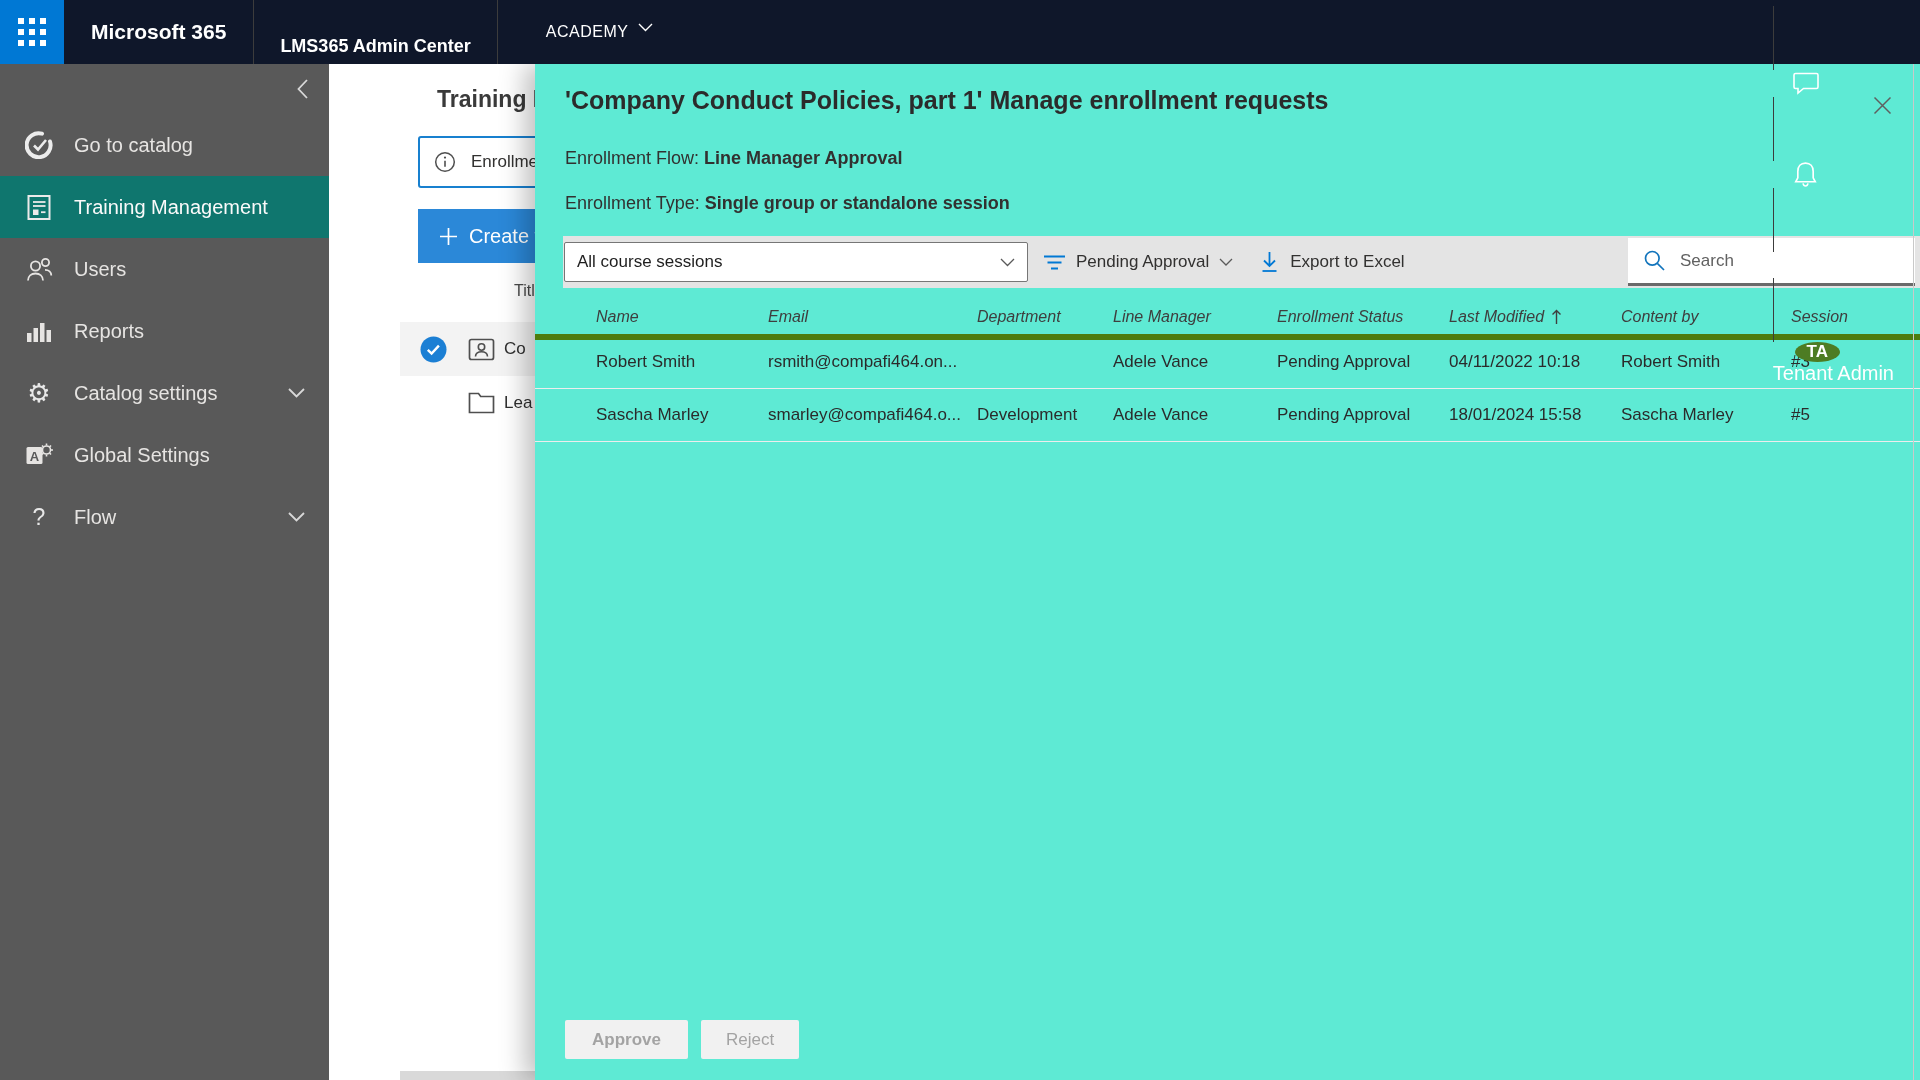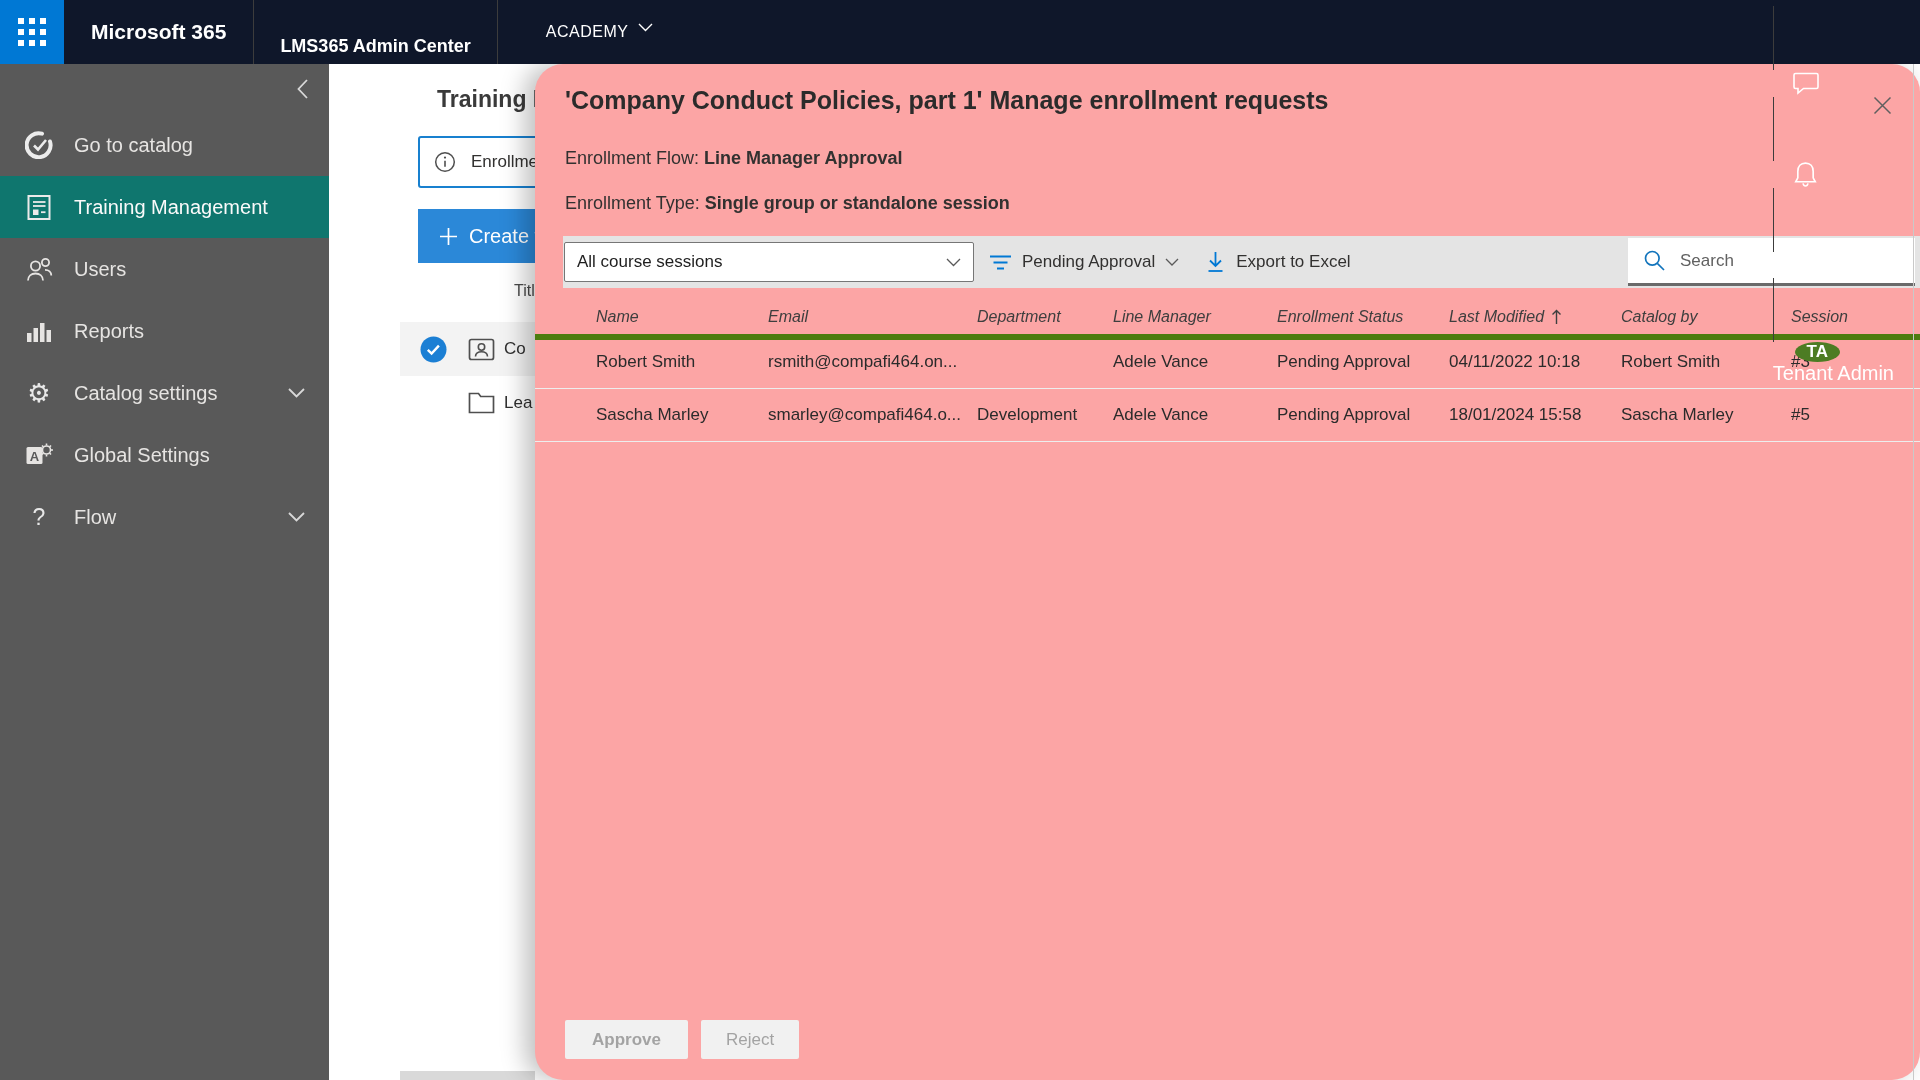--- a/index.html
+++ b/index.html
@@ -45,31 +45,31 @@
   .bg-colhead{position:absolute;left:114px;top:218px;font-size:16px;color:#4a4a4a;white-space:nowrap;}
   .bg-row{position:absolute;left:0;width:100%;height:54px;display:flex;align-items:center;font-size:17px;color:#2f2f2f;cursor:pointer;}
   .bg-row1{top:258px;background:#f3f3f3;}
   .bg-row2{top:312px;}
   .bg-check{position:absolute;left:20px;}
   .bg-rowic{position:absolute;left:68px;}
   .bg-rowlabel{position:absolute;left:104px;white-space:nowrap;}
   .bg-hscroll{position:absolute;left:0;bottom:0;width:135px;height:9px;background:#d9d9d9;}
 
   
-  .panel{position:absolute;left:535px;top:64px;right:0;bottom:0;background:#fca5a5;z-index:30;
-         box-shadow:-10px 0 24px rgba(0,0,0,.25);border-radius:28px;}
+  .panel{position:absolute;left:535px;top:64px;right:0;bottom:0;background:#5eead4;z-index:30;
+         box-shadow:-10px 0 24px rgba(0,0,0,.25);}
   .panel-title{position:absolute;left:30px;top:22px;font-size:25px;font-weight:600;color:#2b2b2b;white-space:nowrap;}
   .close-btn{position:absolute;top:28px;right:25px;width:26px;height:26px;display:flex;align-items:center;justify-content:center;cursor:pointer;}
   .meta-line{position:absolute;left:30px;font-size:18px;color:#323130;white-space:nowrap;}
   .meta-flow{top:84px;}
   .meta-type{top:129px;}
   .meta-line b{font-weight:700;}
 
   .toolbar{position:absolute;left:28px;right:0;top:172px;height:52px;background:#e4e4e4;display:flex;align-items:center;}
-  .sess-select{width:410px;height:40px;box-sizing:border-box;background:#fff;border:1px solid #767676;border-radius:2px;
+  .sess-select{width:464px;height:40px;box-sizing:border-box;background:#fff;border:1px solid #767676;border-radius:2px;
                margin-left:1px;display:flex;align-items:center;padding:0 12px;font-size:17px;color:#1e1e1e;cursor:pointer;}
   .sess-select .chev{margin-left:auto;}
   .tool-btn{display:flex;align-items:center;gap:10px;font-size:17px;color:#323130;cursor:pointer;white-space:nowrap;}
   .filter-btn{margin-left:15px;}
   .export-btn{margin-left:26px;}
   .searchbox{position:absolute;top:2px;right:5px;width:272px;height:45px;background:#fff;border-bottom:3px solid #6a6a6a;
              display:flex;align-items:center;padding-left:15px;}
   .searchbox input{border:none;outline:none;font-family:inherit;font-size:17px;color:#323130;margin-left:12px;width:200px;background:transparent;}
   .searchbox input::placeholder{color:#616161;}
 
@@ -371,21 +371,21 @@
     <div class="hc">
         <span>Enrollment Status</span>
       </div>
     <div class="hc">
       <span>Last Modified</span>
       <svg width="11" height="16" viewBox="0 0 11 16">
           <path d="M5.5 15V2M1.5 5.5L5.5 1.5l4 4" fill="none" stroke="#3e3e3e" stroke-width="1.4"></path>
         </svg>
     </div>
     <div class="hc">
-        <span>Catalog by</span>
+        <span>Content by</span>
       </div>
     <div class="hc">
         <span>Session</span>
       </div>
   </div>
 
   <div class="trow trow1 grid">
     <div>Robert Smith</div>
     <div>rsmith@compafi464.on...</div>
     <div></div>

